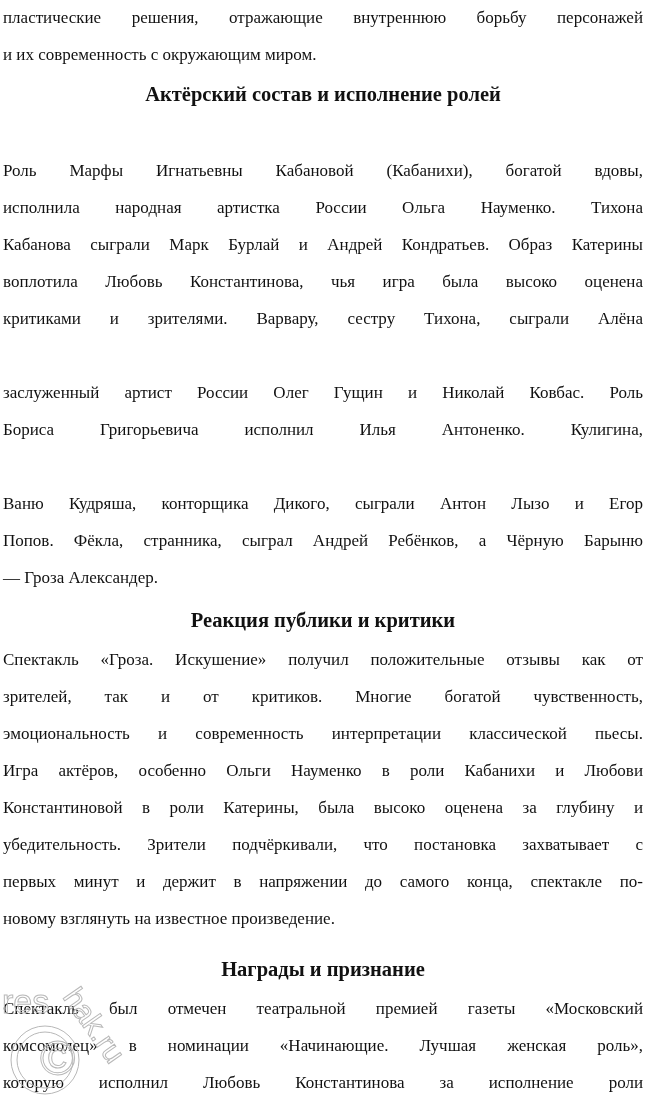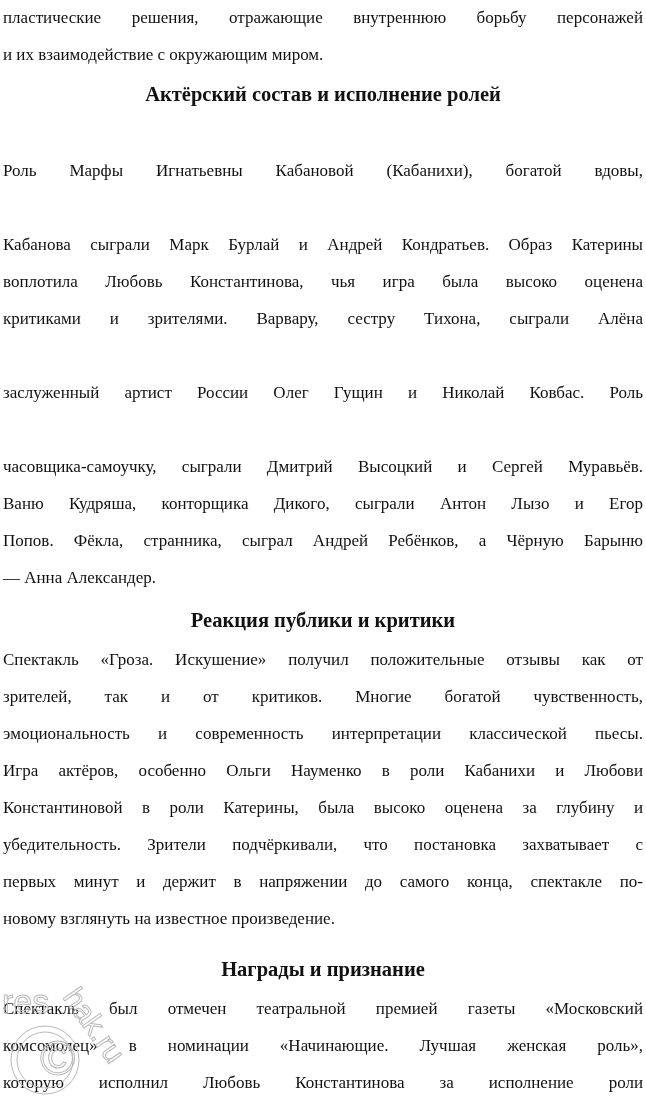--- a/index.html
+++ b/index.html
@@ -13,32 +13,33 @@
   .heading { font-weight: bold; font-size: 20.5px; text-align: center; }
   .watermark { position: absolute; left: 0; top: 975px; width: 150px; height: 126px;
                pointer-events: none; }
 </style>
 </head>
 <body>
 
 <div class="page">
 
   <div class="line just" style="top:5px">пластические решения, отражающие внутреннюю борьбу персонажей</div>
-  <div class="line left" style="top:42px">и их взаимодействие с окружающим миром.</div>
+  <div class="line left" style="top:42px">и их современность с окружающим миром.</div>
 
   <div class="line left heading" style="top:81px">Актёрский состав и исполнение ролей</div>
   <div class="line just" style="top:158px">Роль Марфы Игнатьевны Кабановой (Кабанихи), богатой вдовы,</div>
+  <div class="line just" style="top:195px">исполнила народная артистка России Ольга Науменко. Тихона</div>
   <div class="line just" style="top:232px">Кабанова сыграли Марк Бурлай и Андрей Кондратьев. Образ Катерины</div>
   <div class="line just" style="top:269px">воплотила Любовь Константинова, чья игра была высоко оценена</div>
   <div class="line just" style="top:306px">критиками и зрителями. Варвару, сестру Тихона, сыграли Алёна</div>
   <div class="line just" style="top:380px">заслуженный артист России Олег Гущин и Николай Ковбас. Роль</div>
-  <div class="line just" style="top:454px">часовщика-самоучку, сыграли Дмитрий Высоцкий и Сергей Муравьёв.</div>
+  <div class="line just" style="top:417px">Бориса Григорьевича исполнил Илья Антоненко. Кулигина,</div>
   <div class="line just" style="top:491px">Ваню Кудряша, конторщика Дикого, сыграли Антон Лызо и Егор</div>
   <div class="line just" style="top:528px">Попов. Фёкла, странника, сыграл Андрей Ребёнков, а Чёрную Барыню</div>
-  <div class="line left" style="top:565px">— Анна Александер.</div>
+  <div class="line left" style="top:565px">— Гроза Александер.</div>
 
   <div class="line left heading" style="top:607px">Реакция публики и критики</div>
   <div class="line just" style="top:647px">Спектакль «Гроза. Искушение» получил положительные отзывы как от</div>
   <div class="line just" style="top:684px">зрителей, так и от критиков. Многие богатой чувственность,</div>
   <div class="line just" style="top:721px">эмоциональность и современность интерпретации классической пьесы.</div>
   <div class="line just" style="top:758px">Игра актёров, особенно Ольги Науменко в роли Кабанихи и Любови</div>
   <div class="line just" style="top:795px">Константиновой в роли Катерины, была высоко оценена за глубину и</div>
   <div class="line just" style="top:832px">убедительность. Зрители подчёркивали, что постановка захватывает с</div>
   <div class="line just" style="top:869px">первых минут и держит в напряжении до самого конца, спектакле по-</div>
   <div class="line left" style="top:906px">новому взглянуть на известное произведение.</div>

